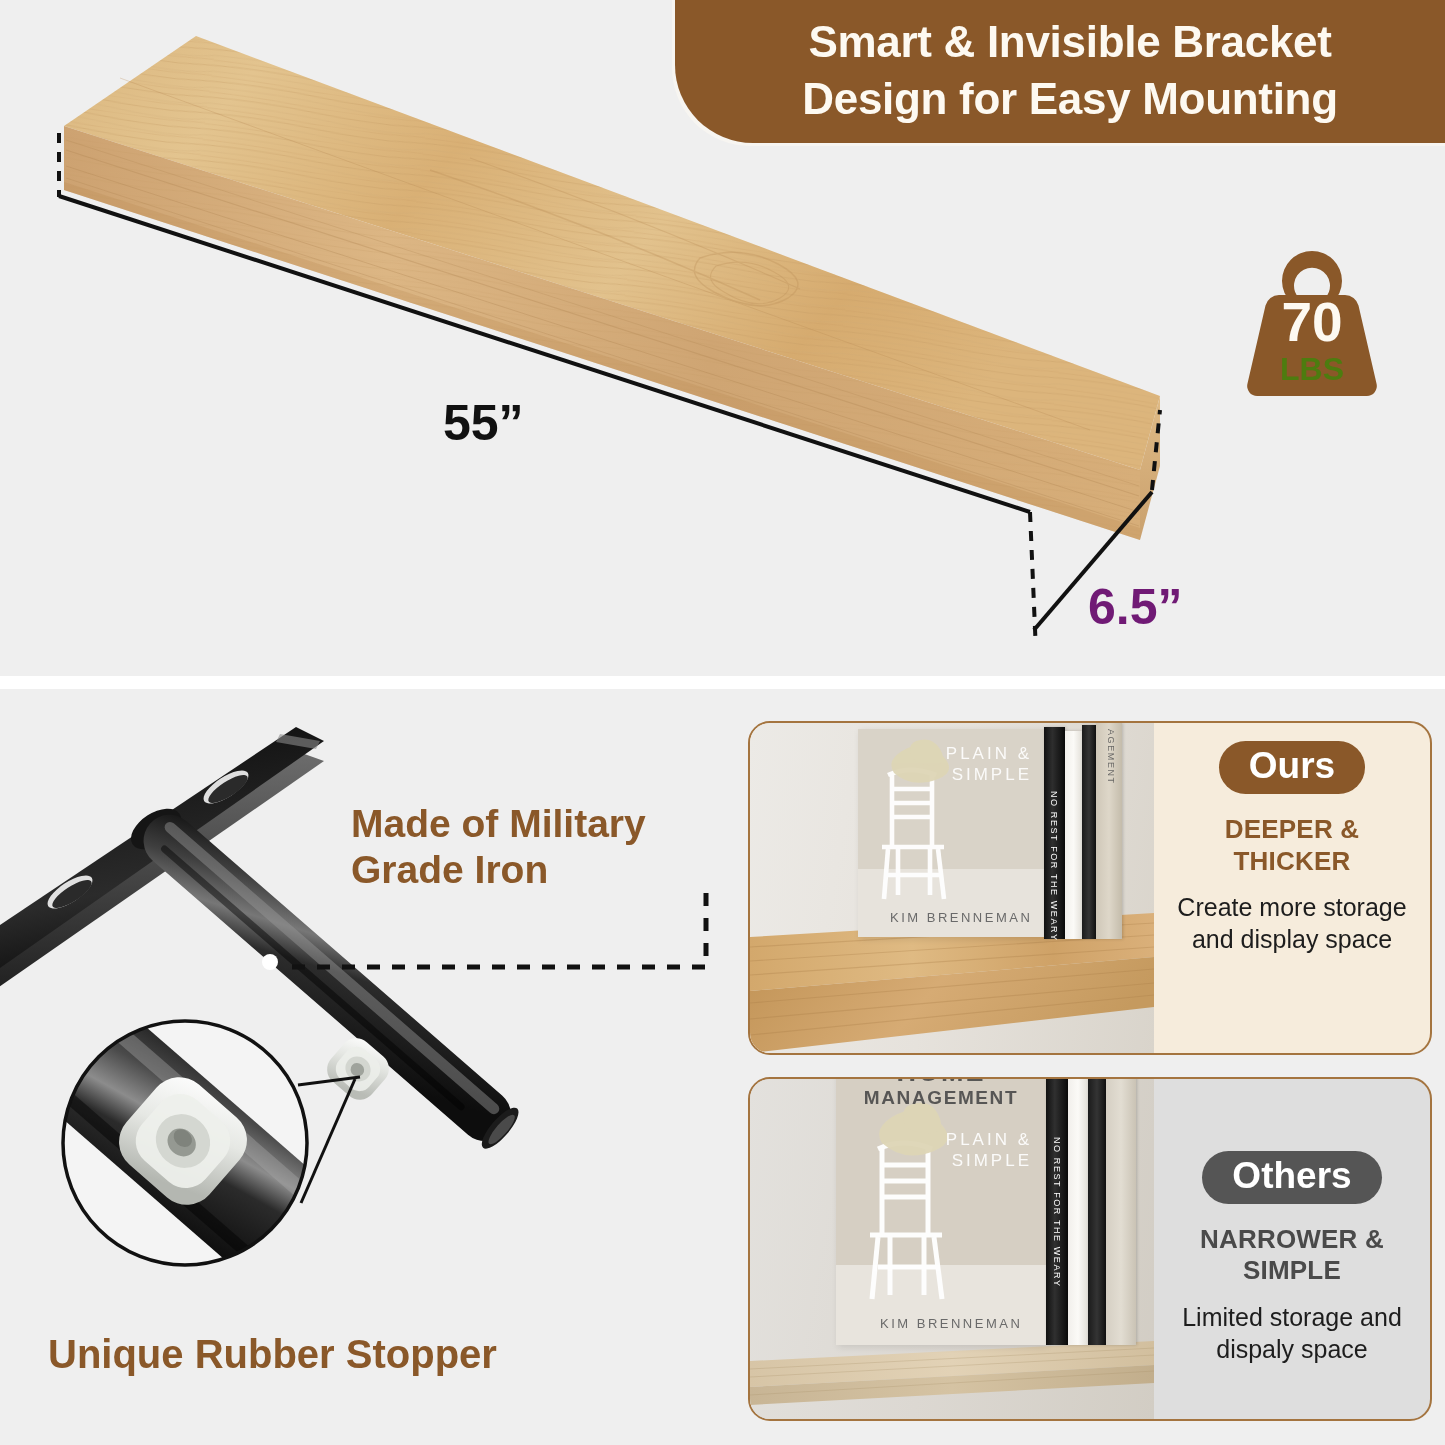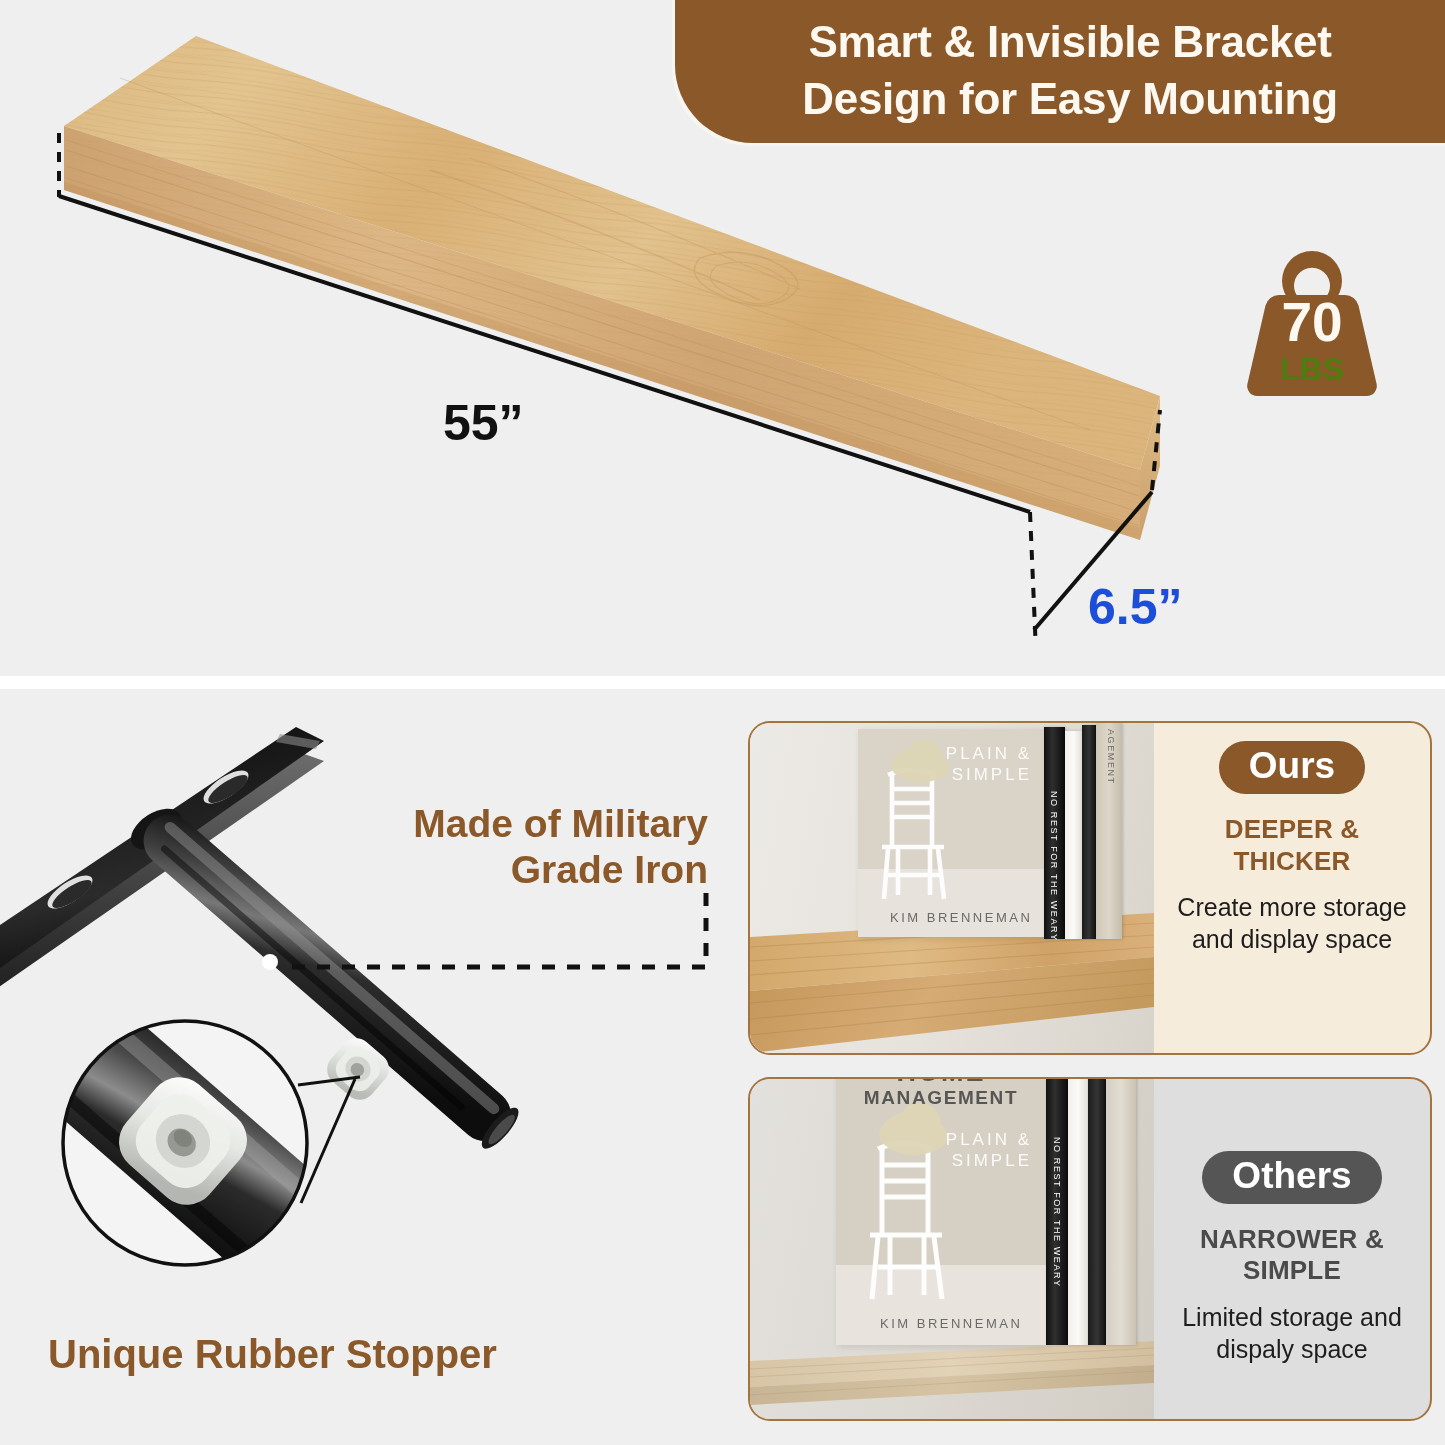--- a/index.html
+++ b/index.html
@@ -29,22 +29,22 @@
   }
 
   
   .shelf-wrap{position:absolute;left:0;top:0;width:1230px;height:640px;}
   .divider{position:absolute;left:0;top:676px;width:1445px;height:13px;background:#ffffff;}
 
   
   .bottom-section{position:absolute;left:0;top:689px;width:1445px;height:756px;background:#efefef;overflow:hidden;}
 
   .iron-title{
-    position:absolute;left:336px;top:112px;width:372px;
-    color:#8a5829;font-size:39px;font-weight:bold;line-height:1.18;text-align:right;
+    position:absolute;left:351px;top:112px;width:372px;
+    color:#8a5829;font-size:39px;font-weight:bold;line-height:1.18;
   }
   .stopper-title{
     position:absolute;left:48px;top:643px;
     color:#8a5829;font-size:40px;font-weight:bold;line-height:1.1;white-space:nowrap;
   }
   .stopper-sub{
     position:absolute;left:48px;top:697px;
     color:#1d1d1d;font-size:32px;font-weight:normal;line-height:1.1;white-space:nowrap;
   }
 
@@ -163,21 +163,21 @@
 
       <g stroke="#111111" fill="none">
         <line x1="1030" y1="512" x2="1036" y2="652" stroke-width="4" stroke-dasharray="10 9"></line>
         <line x1="1152" y1="490" x2="1160" y2="410" stroke-width="4" stroke-dasharray="10 9"></line>
         <line x1="1034" y1="630" x2="1152" y2="492" stroke-width="4"></line>
       </g>
     </svg>
 
     <div style="position:absolute;left:443px;top:394px;font-size:50px;font-weight:bold;color:#111;">55”</div>
 
-    <div style="position:absolute;left:1088px;top:578px;font-size:50px;font-weight:bold;color:#1d4ed8;">6.5”</div>
+    <div style="position:absolute;left:1088px;top:578px;font-size:50px;font-weight:bold;color:#701a75;">6.5”</div>
 
     <div class="header-banner">
       <div class="header-line">Smart &amp; Invisible Bracket</div>
       <div class="header-line">Design for Easy Mounting</div>
     </div>
 
     <div style="position:absolute;left:1237px;top:243px;width:150px;height:160px;">
       <svg width="150" height="160" viewBox="0 0 150 160">
         <path d="M75 8 a30 30 0 0 1 30 30 a30 30 0 0 1 -10 22 h-15 a18 18 0 1 0 -10 0 h-15 a30 30 0 0 1 -10 -22 a30 30 0 0 1 30 -30z" fill="#8a5829"></path>
         <path d="M42 52 h66 a14 14 0 0 1 13.5 10.5 l18 78 a10 10 0 0 1 -9.8 12.5 h-109.4 a10 10 0 0 1 -9.8 -12.5 l18 -78 a14 14 0 0 1 13.5 -10.5z" fill="#8a5829"></path>

